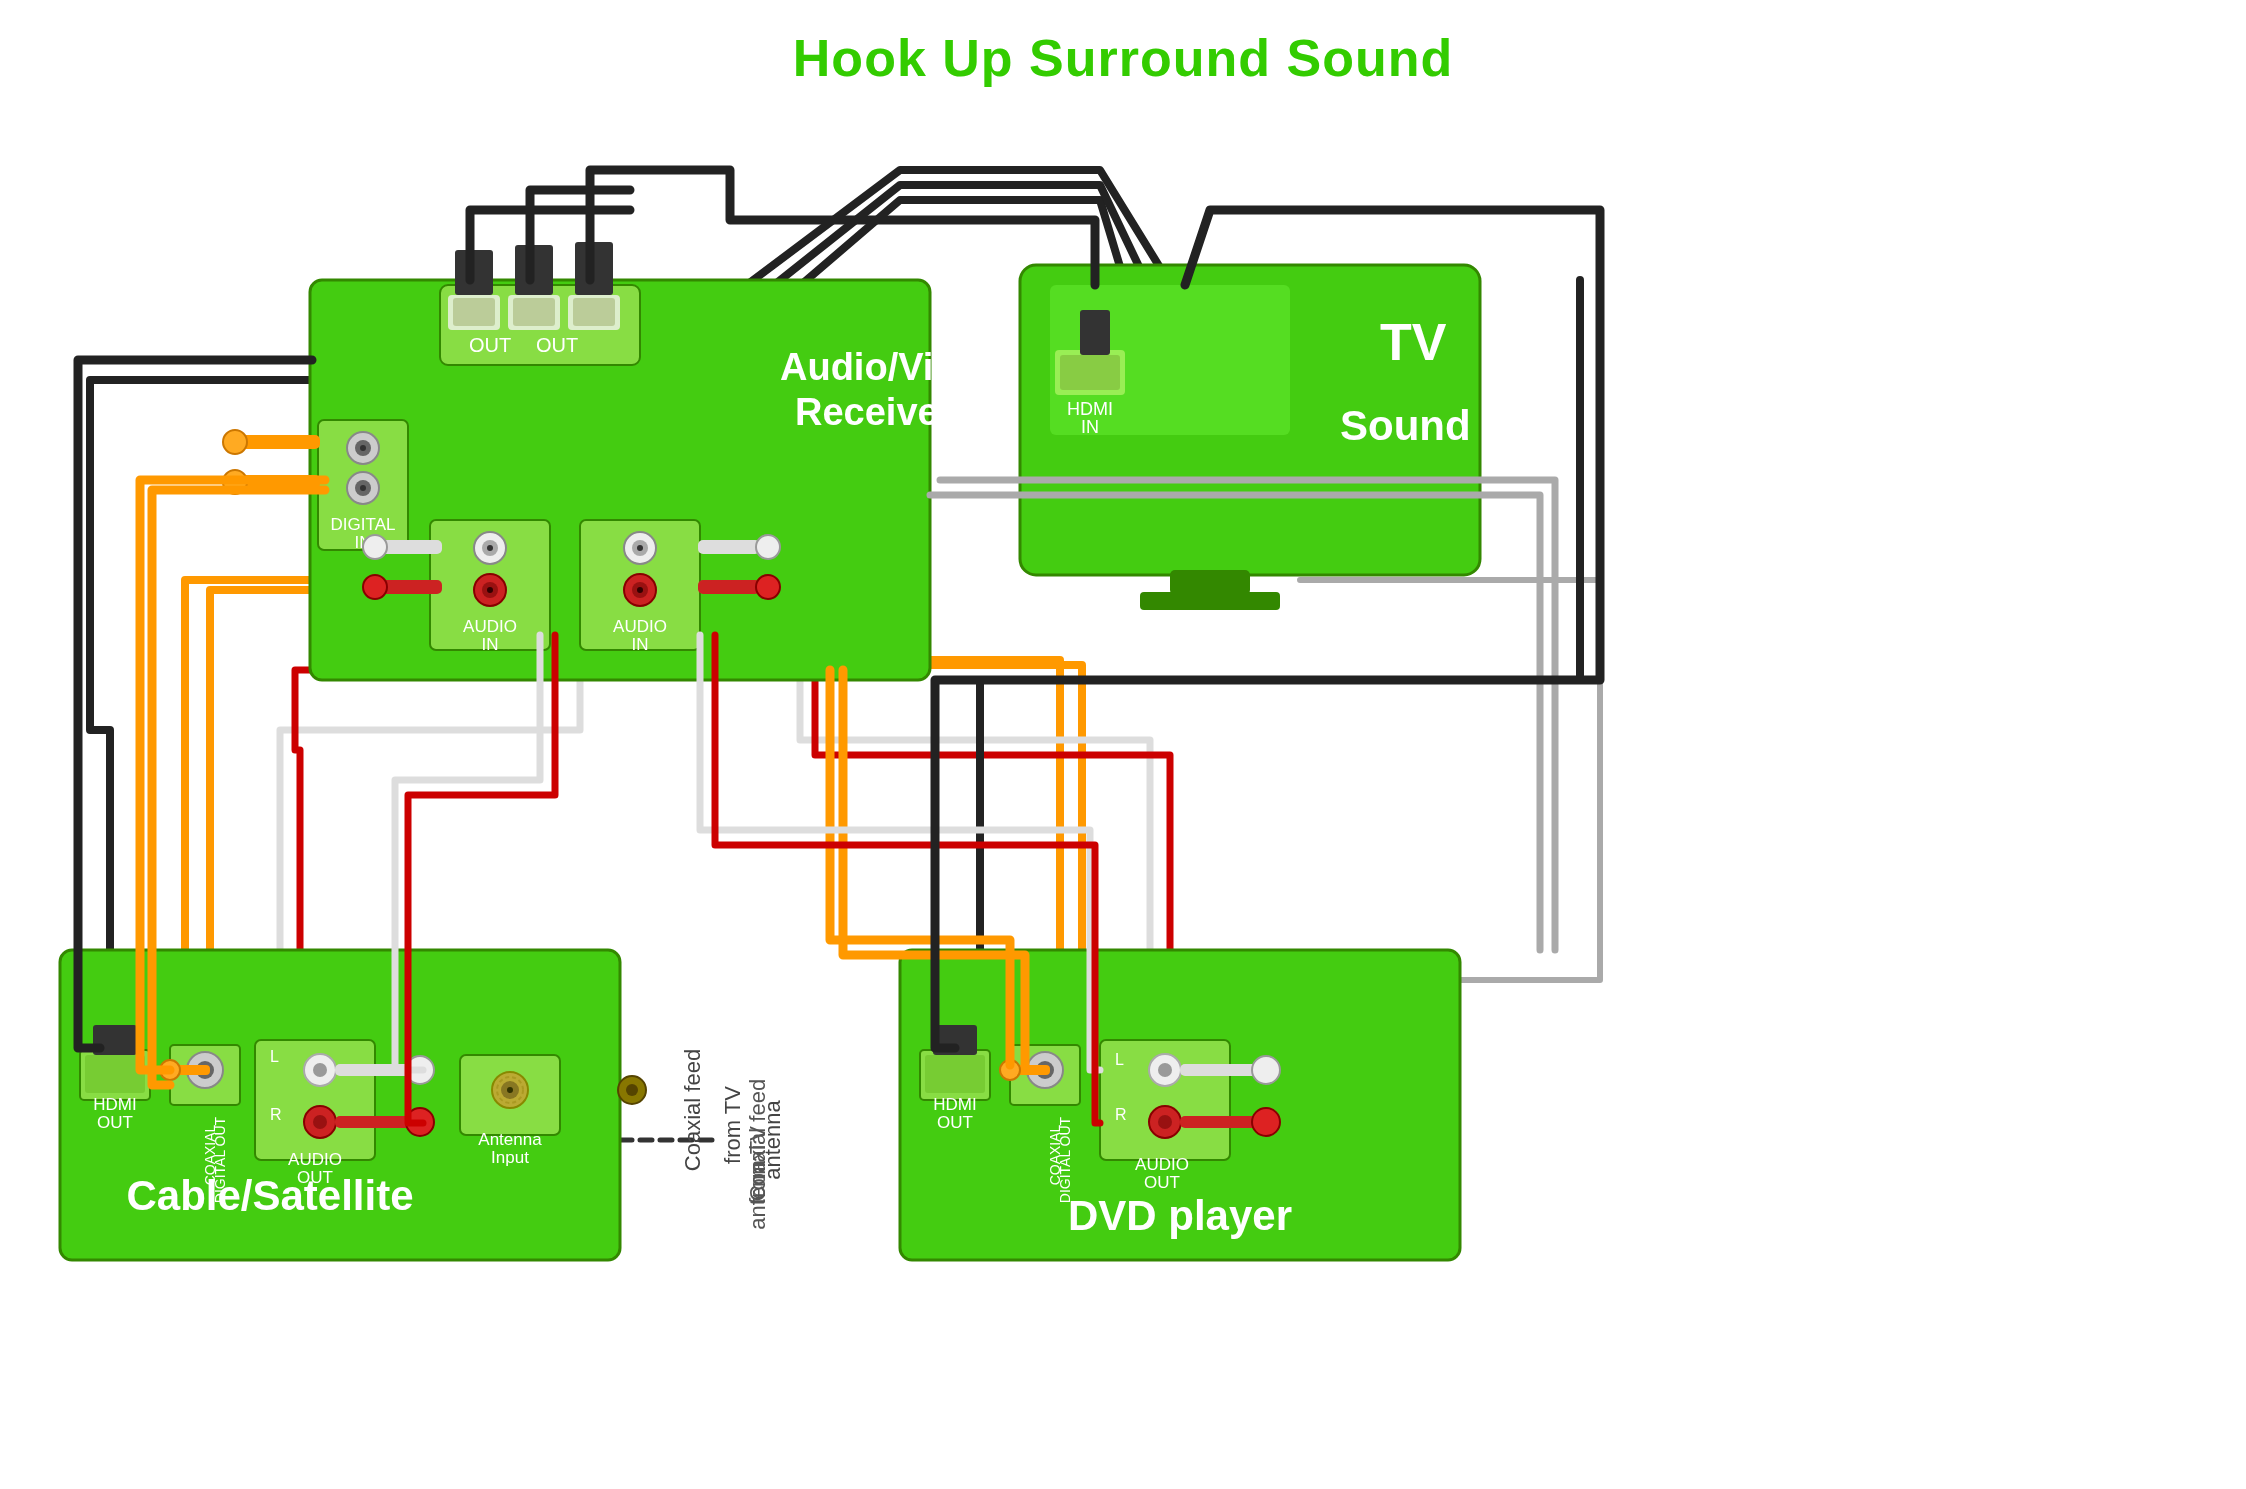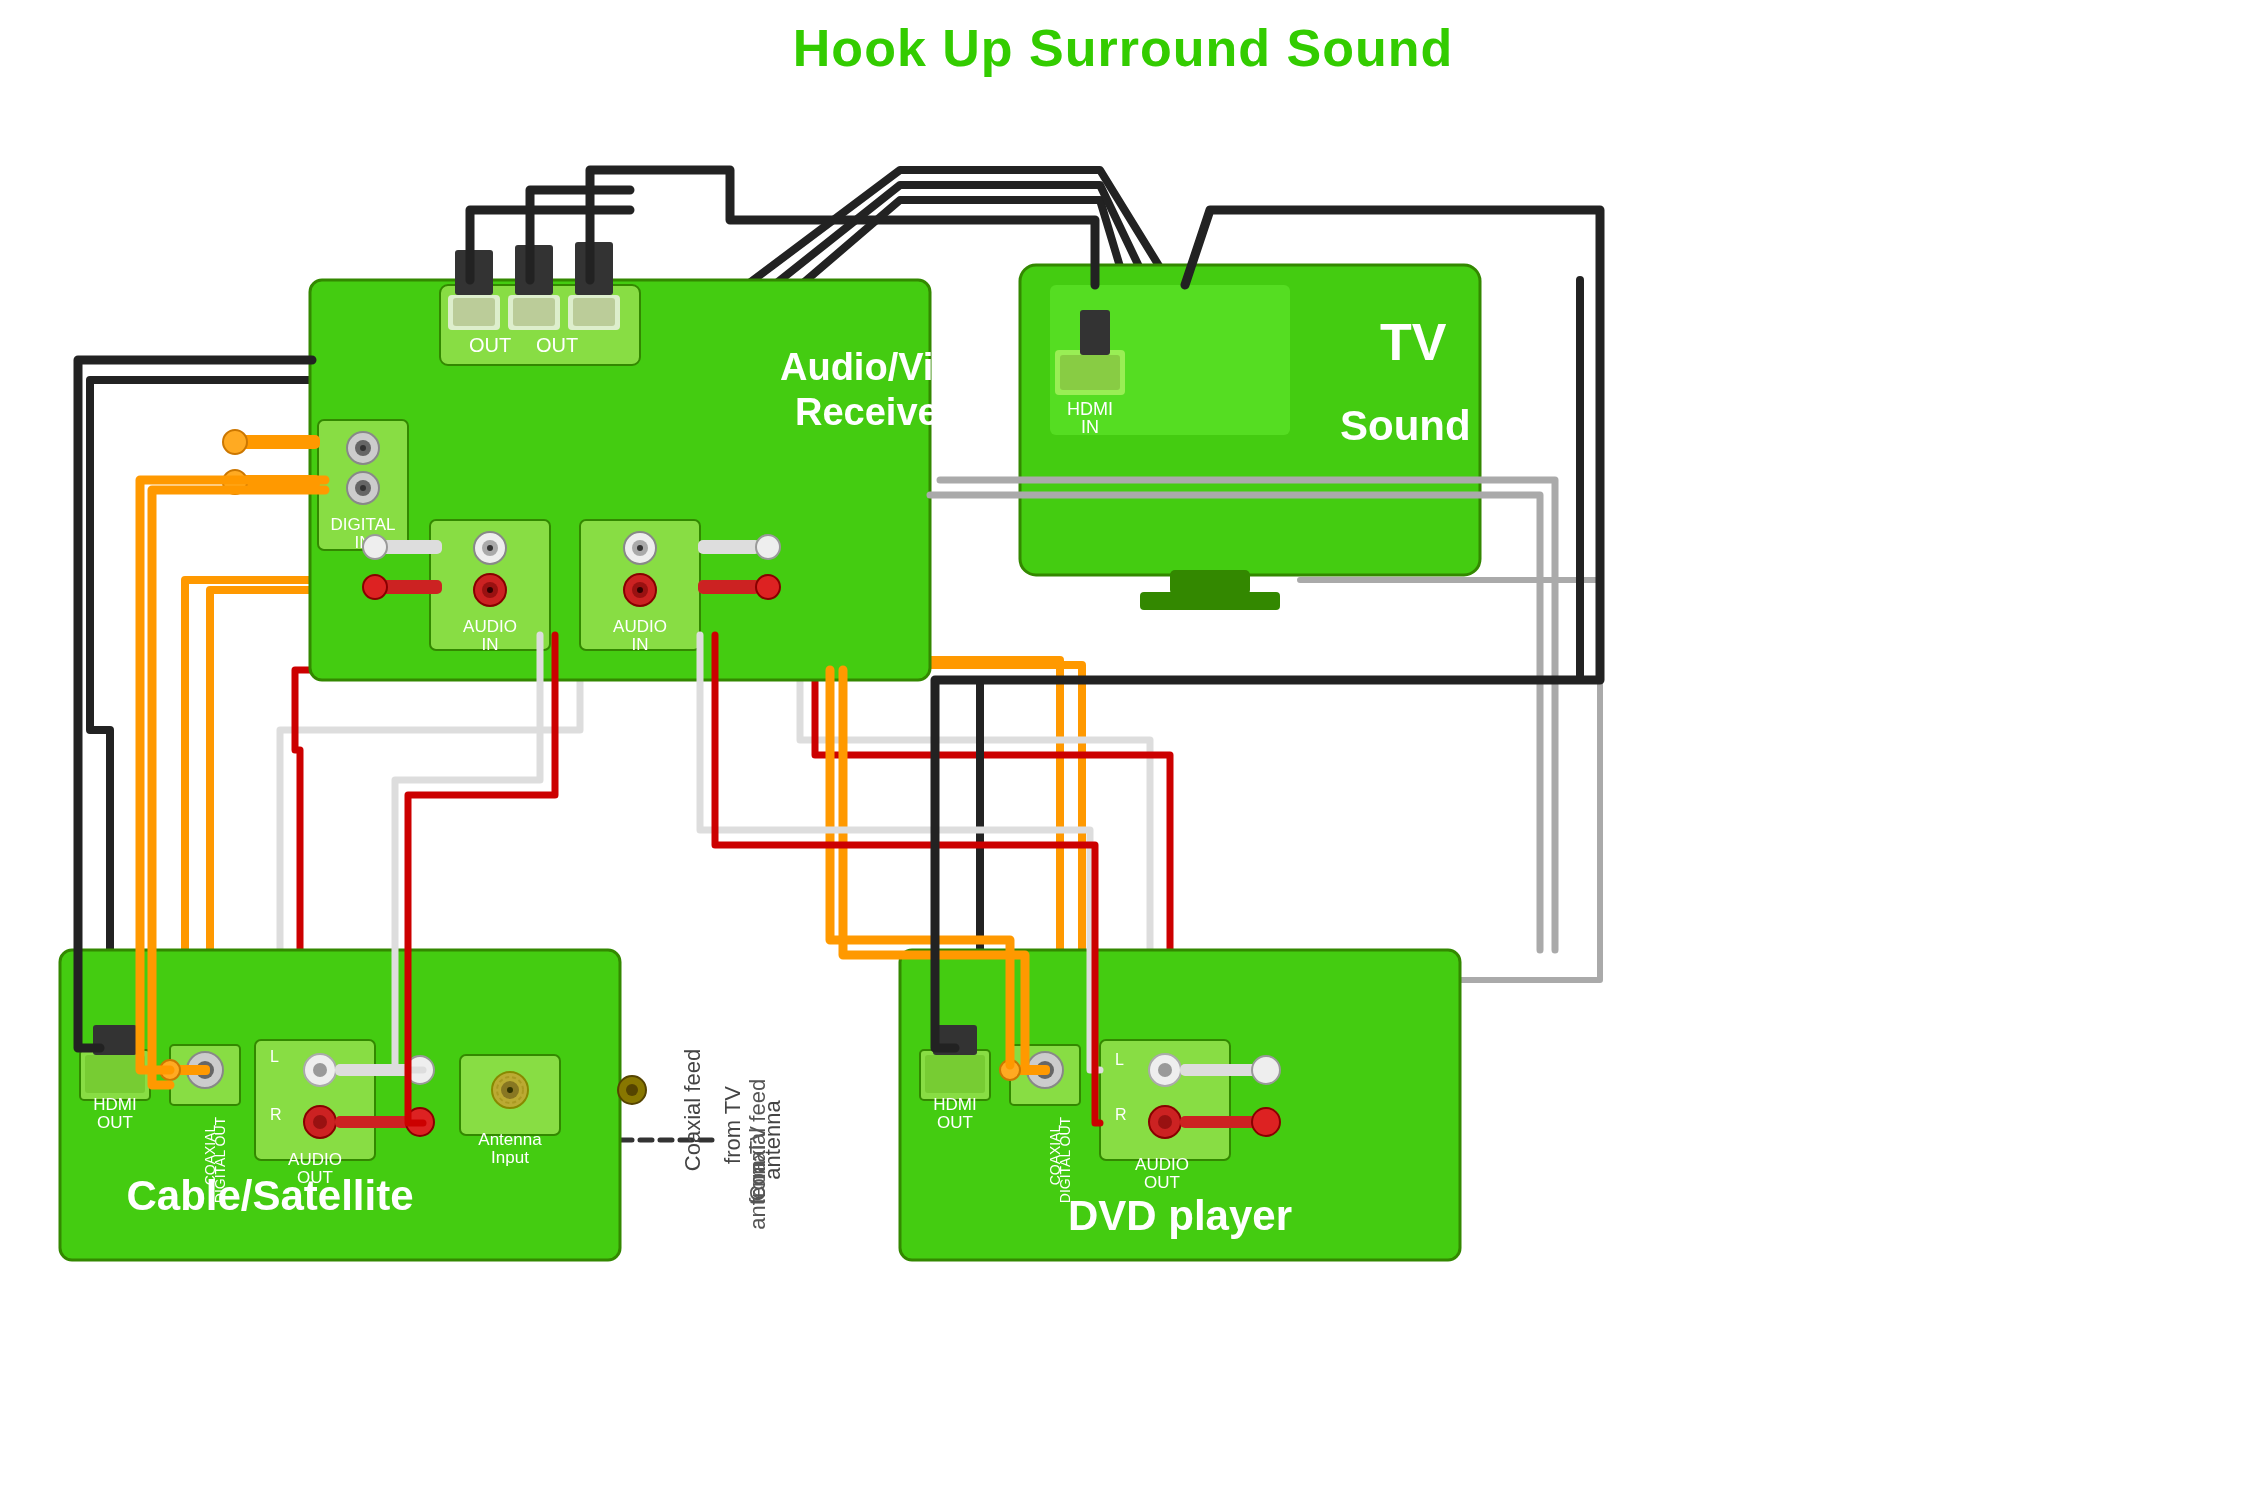--- a/index.html
+++ b/index.html
@@ -10,21 +10,21 @@
       font-family: Arial, sans-serif;
       overflow: hidden;
       position: relative;
     }
 
     .page-title {
       text-align: center;
       font-size: 52px;
       font-weight: bold;
       color: #33cc00;
-      padding-top: 18px;
+      padding-top: 28px;
       letter-spacing: 1px;
     }
 
     
     .diagram-container {
       position: absolute;
       top: 80px;
       left: 0;
       width: 2246px;
       height: 1400px;

